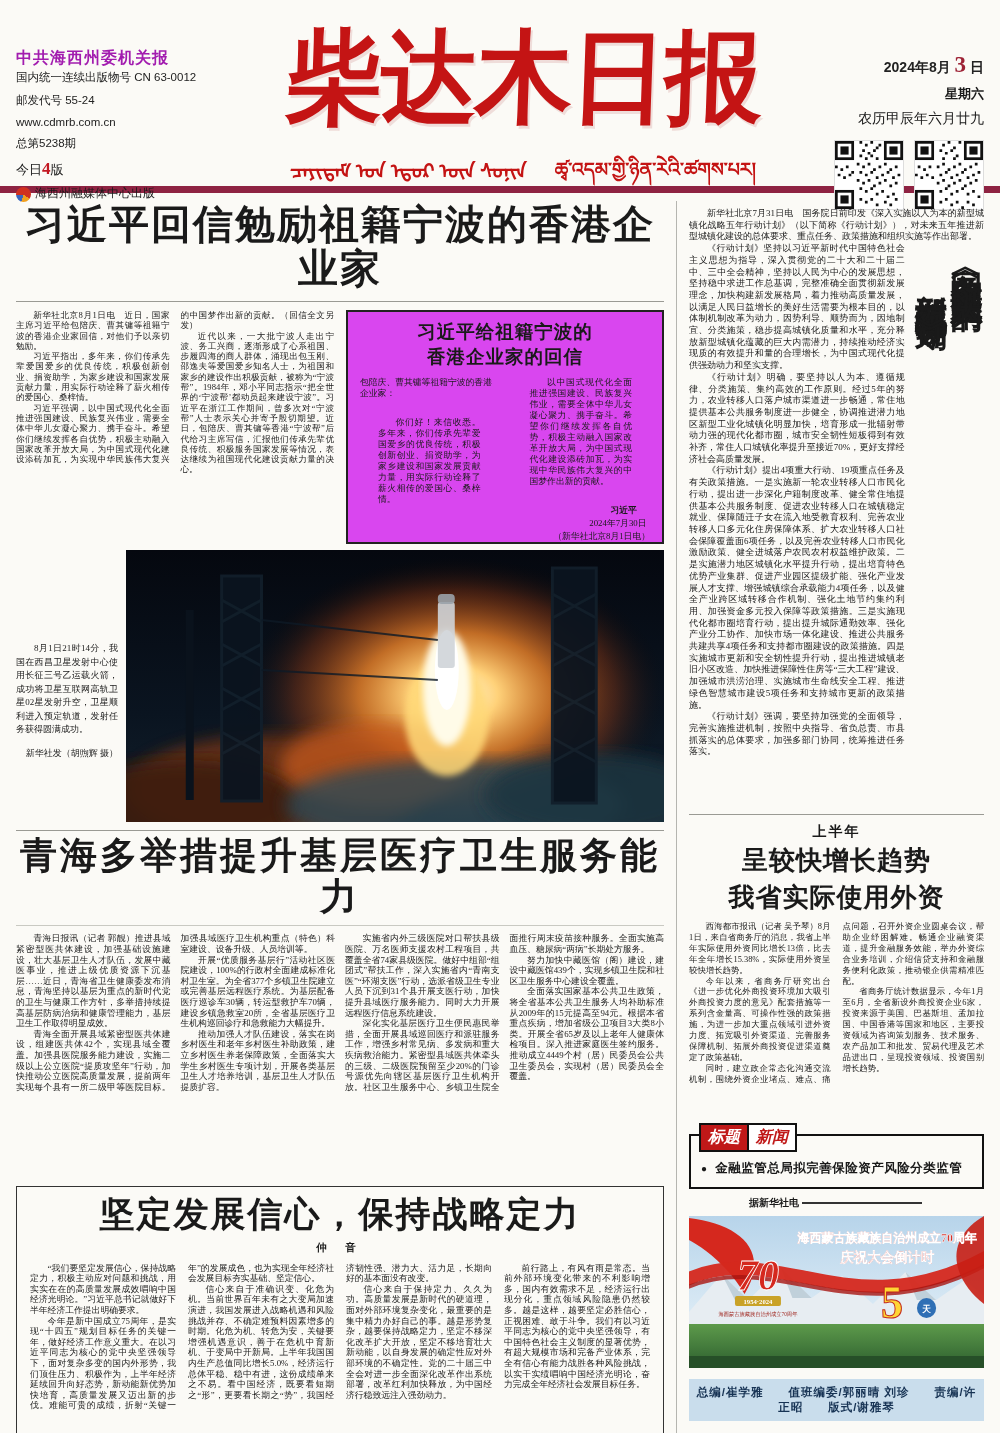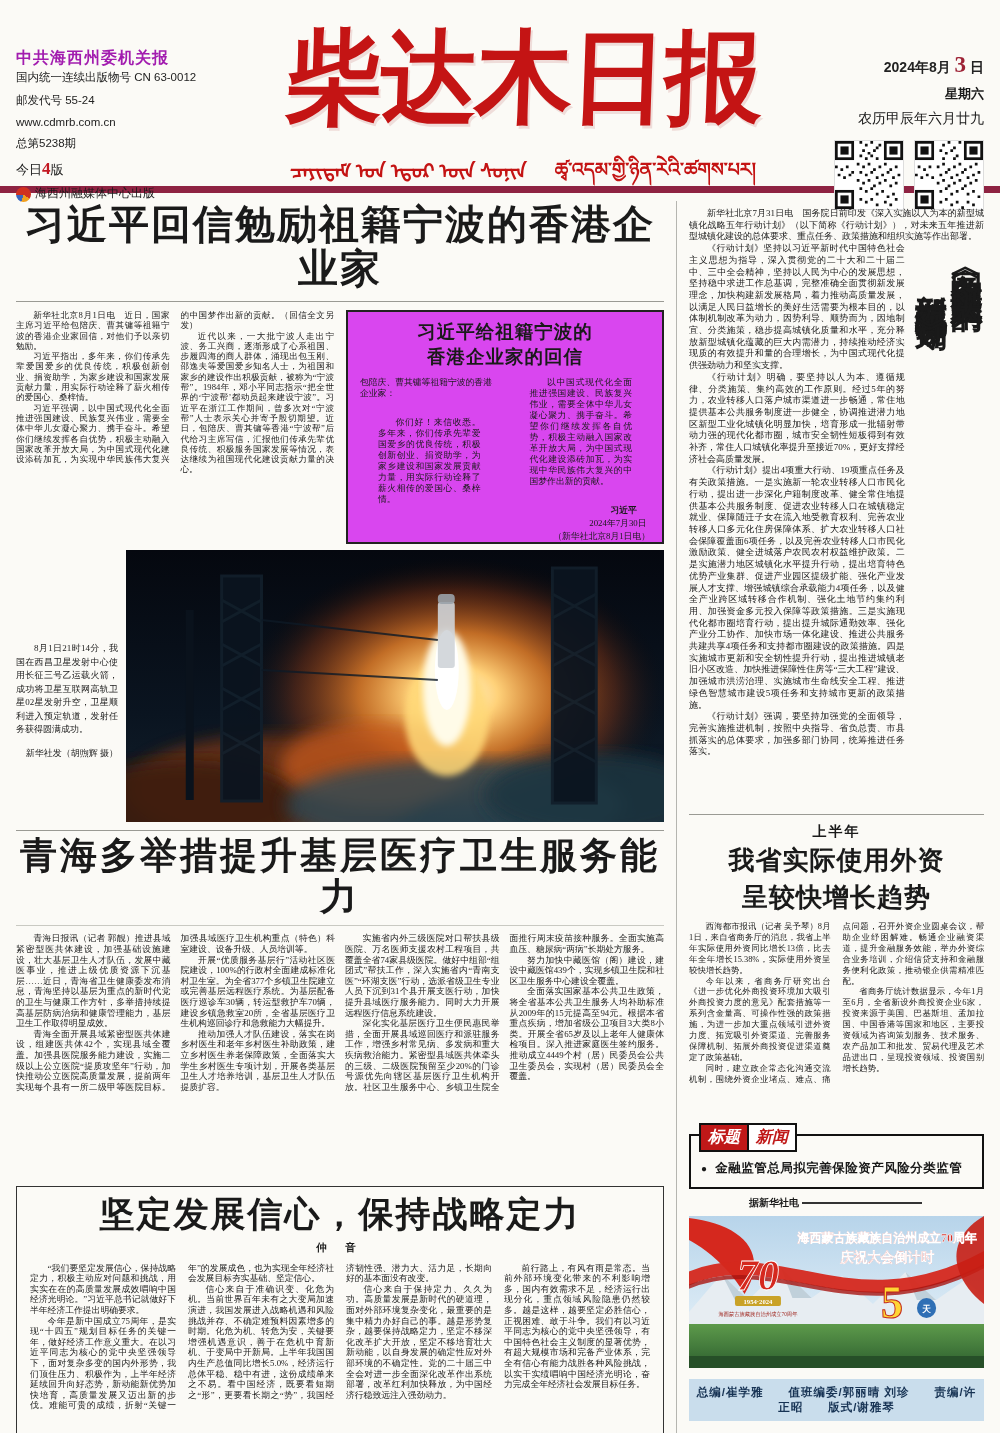--- a/index.html
+++ b/index.html
@@ -267,22 +267,22 @@
           <div class="vl2">新型城镇化战略五年行动计划》</div>
         </div>
         <p class="bp">《行动计划》坚持以习近平新时代中国特色社会主义思想为指导，深入贯彻党的二十大和二十届二中、三中全会精神，坚持以人民为中心的发展思想，坚持稳中求进工作总基调，完整准确全面贯彻新发展理念，加快构建新发展格局，着力推动高质量发展，以满足人民日益增长的美好生活需要为根本目的，以体制机制改革为动力，因势利导、顺势而为，因地制宜、分类施策，稳步提高城镇化质量和水平，充分释放新型城镇化蕴藏的巨大内需潜力，持续推动经济实现质的有效提升和量的合理增长，为中国式现代化提供强劲动力和坚实支撑。</p>
         <p class="bp">《行动计划》明确，要坚持以人为本、遵循规律、分类施策、集约高效的工作原则。经过5年的努力，农业转移人口落户城市渠道进一步畅通，常住地提供基本公共服务制度进一步健全，协调推进潜力地区新型工业化城镇化明显加快，培育形成一批辐射带动力强的现代化都市圈，城市安全韧性短板得到有效补齐，常住人口城镇化率提升至接近70%，更好支撑经济社会高质量发展。</p>
         <p class="bp">《行动计划》提出4项重大行动、19项重点任务及有关政策措施。一是实施新一轮农业转移人口市民化行动，提出进一步深化户籍制度改革、健全常住地提供基本公共服务制度、促进农业转移人口在城镇稳定就业、保障随迁子女在流入地受教育权利、完善农业转移人口多元化住房保障体系、扩大农业转移人口社会保障覆盖面6项任务，以及完善农业转移人口市民化激励政策、健全进城落户农民农村权益维护政策。二是实施潜力地区城镇化水平提升行动，提出培育特色优势产业集群、促进产业园区提级扩能、强化产业发展人才支撑、增强城镇综合承载能力4项任务，以及健全产业跨区域转移合作机制、强化土地节约集约利用、加强资金多元投入保障等政策措施。三是实施现代化都市圈培育行动，提出提升城际通勤效率、强化产业分工协作、加快市场一体化建设、推进公共服务共建共享4项任务和支持都市圈建设的政策措施。四是实施城市更新和安全韧性提升行动，提出推进城镇老旧小区改造、加快推进保障性住房等“三大工程”建设、加强城市洪涝治理、实施城市生命线安全工程、推进绿色智慧城市建设5项任务和支持城市更新的政策措施。</p>
         <p class="bp">《行动计划》强调，要坚持加强党的全面领导，完善实施推进机制，按照中央指导、省负总责、市县抓落实的总体要求，加强多部门协同，统筹推进任务落实。</p>
       </div>
 
       <div class="foreign">
         <div class="f-kicker">上半年</div>
+        <div class="f-head">呈较快增长趋势</div>
         <div class="f-head">我省实际使用外资</div>
-        <div class="f-head">呈较快增长趋势</div>
         <div class="f-cols">
           <p class="bp">西海都市报讯（记者 吴予琴）8月1日，来自省商务厅的消息，我省上半年实际使用外资同比增长13倍，比去年全年增长15.38%，实际使用外资呈较快增长趋势。</p>
           <p class="bp">今年以来，省商务厅研究出台《进一步优化外商投资环境加大吸引外商投资力度的意见》配套措施等一系列含金量高、可操作性强的政策措施，为进一步加大重点领域引进外资力度、拓宽吸引外资渠道、完善服务保障机制、拓展外商投资促进渠道奠定了政策基础。</p>
           <p class="bp">同时，建立政企常态化沟通交流机制，围绕外资企业堵点、难点、痛点问题，召开外资企业圆桌会议，帮助企业纾困解难。畅通企业融资渠道，提升金融服务效能，举办外资综合业务培训，介绍信贷支持和金融服务便利化政策，推动银企供需精准匹配。</p>
           <p class="bp">省商务厅统计数据显示，今年1月至6月，全省新设外商投资企业6家，投资来源于美国、巴基斯坦、孟加拉国、中国香港等国家和地区，主要投资领域为咨询策划服务、技术服务、农产品加工和批发、贸易代理及艺术品进出口，呈现投资领域、投资国别增长趋势。</p>
         </div>
       </div>
 
       <div class="news-box">
         <div class="news-tag">

